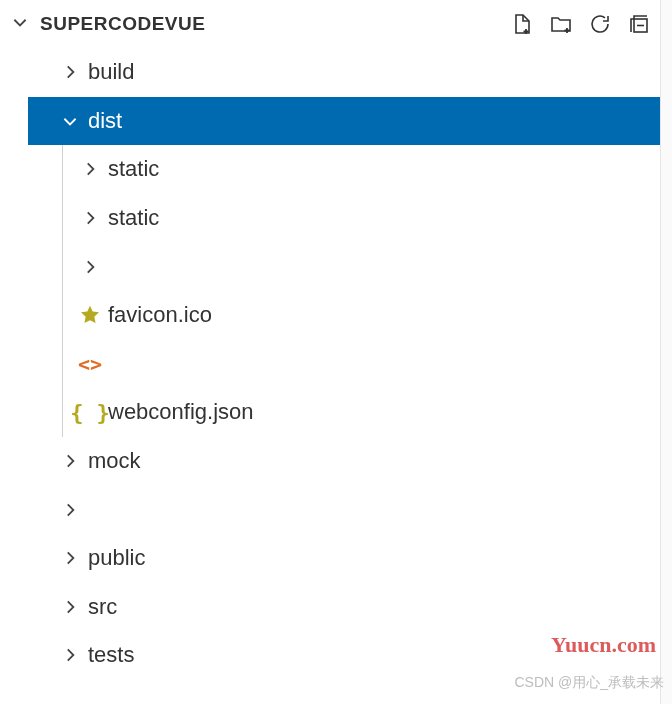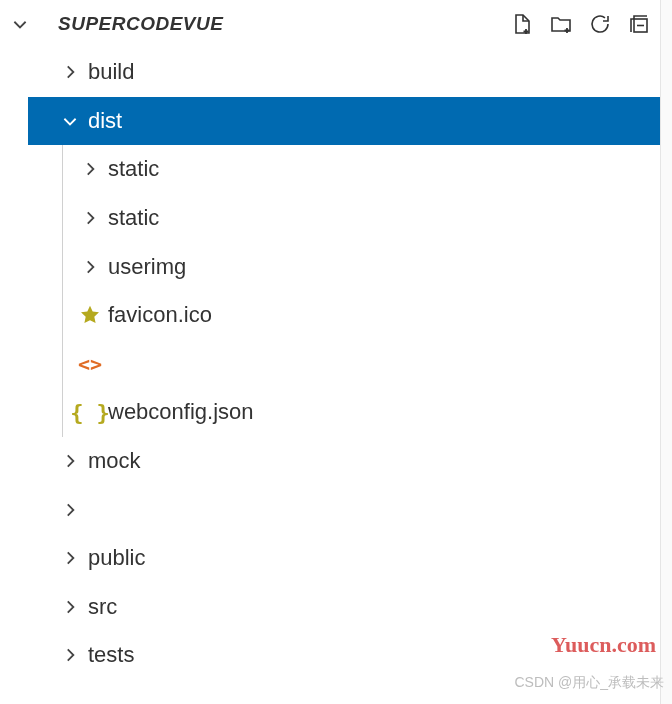--- a/index.html
+++ b/index.html
@@ -21,23 +21,22 @@
     }
     .header {
       display: flex;
       align-items: center;
       justify-content: space-between;
       padding: 6px 8px 6px 6px;
       height: 48px;
     }
     .title-wrap {
       display: flex;
-      align-items: center;
-      gap: 24px;
-      font-style: italic;
+      align-items: flex-start;
+      gap: 6px;
     }
     .title {
       font-weight: 700;
       font-size: 19px;
       letter-spacing: 0.5px;
       color: #333;
     }
     .actions {
       display: flex;
       gap: 13px;
@@ -198,21 +197,20 @@
       <div class="row">
         <span class="indent" style="width: 48px; height: 100%; display: inline-flex;">
           <span style="width:34px"></span>
           <span class="guide"></span>
         </span>
         <span class="chev">
           <svg width="18" height="18" viewBox="0 0 16 16" fill="none" stroke-width="1.6">
             <path d="M6 3l5 5-5 5"></path>
           </svg>
         </span>
-        <span class="label">userimg</span>
       </div>
       <div class="row">
         <span class="indent" style="width: 48px; height: 100%; display: inline-flex;">
           <span style="width:34px"></span>
           <span class="guide"></span>
         </span>
         <span class="icon-slot">
           <svg width="22" height="22" viewBox="0 0 24 24" fill="#b5a91f">
             <path d="M12 2l2.9 6.3 6.9.8-5.1 4.7 1.4 6.8L12 17.8 5.9 20.6l1.4-6.8L2.2 9.1l6.9-.8L12 2z"></path>
           </svg>

